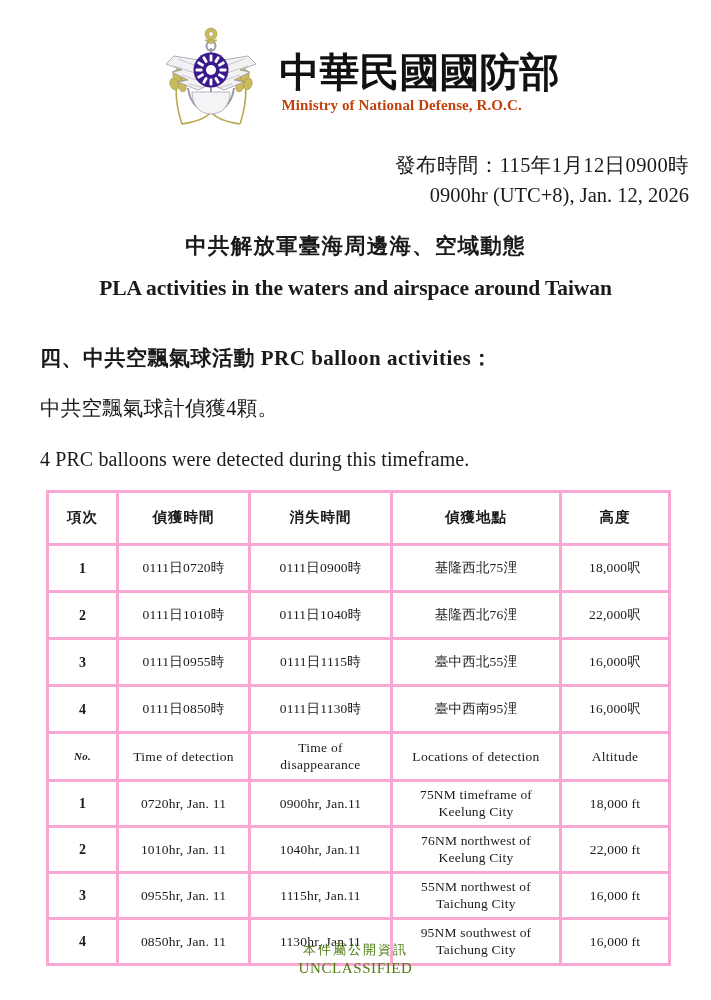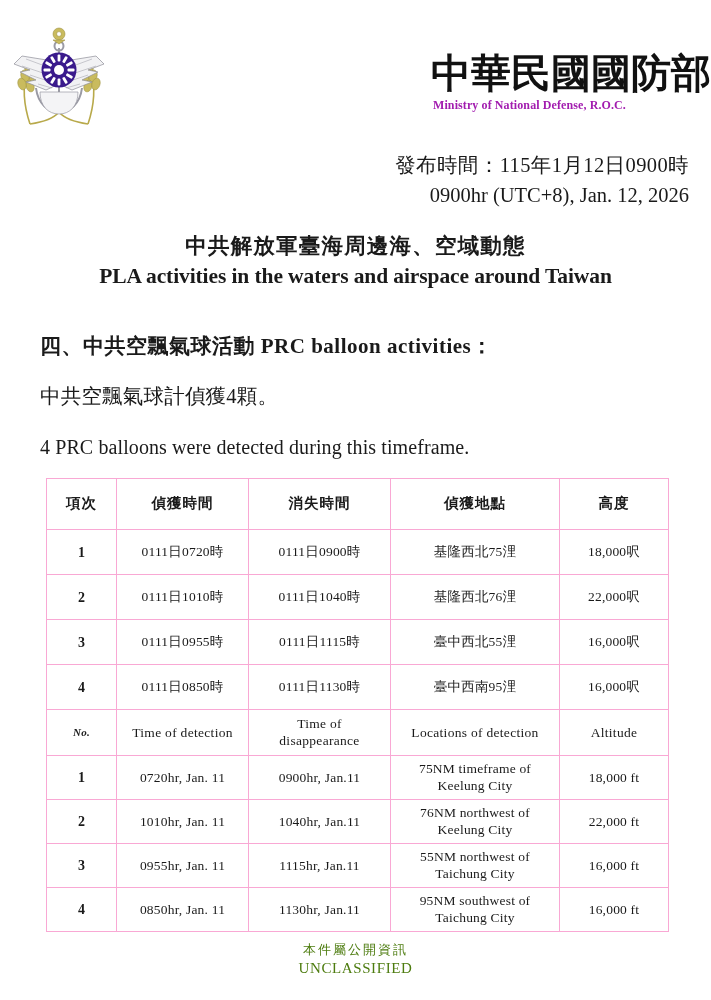--- a/index.html
+++ b/index.html
@@ -13,21 +13,21 @@
     overflow: hidden;
     font-family: "Liberation Serif", "DejaVu Serif", serif;
     color: #1a1a1a;
     position: relative;
   }
 
   
   .masthead {
     display: flex;
     align-items: center;
-    justify-content: space-between;
+    justify-content: center;
     padding-top: 26px;
     gap: 10px;
   }
   .emblem {
     width: 118px;
     height: 108px;
     flex: 0 0 auto;
   }
   .wordmark {
     display: flex;
@@ -37,23 +37,23 @@
   }
   .wordmark-cn {
     font-size: 40px;
     font-weight: bold;
     letter-spacing: 0px;
     line-height: 1.06;
     color: #111111;
     white-space: nowrap;
   }
   .wordmark-en {
-    font-size: 12px;
-    font-weight: bold;
-    color: #a21caf;
+    font-size: 15px;
+    font-weight: bold;
+    color: #c2410c;
     letter-spacing: 0.1px;
     white-space: nowrap;
     margin-top: 2px;
     padding-left: 2px;
   }
 
   
   .release-block {
     margin-top: 17px;
     padding-right: 22px;
@@ -81,21 +81,21 @@
     font-size: 21.5px;
     font-weight: bold;
     letter-spacing: 1.2px;
     line-height: 1.35;
   }
   .doc-title-en {
     font-size: 21.5px;
     font-weight: bold;
     letter-spacing: -0.1px;
     line-height: 1.35;
-    margin-top: 1px;
+    margin-top: 13px;
   }
 
   
   .section-heading {
     margin: 41px 0 0 40px;
     font-size: 21px;
     font-weight: bold;
     letter-spacing: 0.5px;
   }
   .para {
@@ -113,21 +113,21 @@
   .tbl-wrap {
     margin: 19px 0 0 46px;
     width: 622px;
   }
   table.balloon-table {
     border-collapse: collapse;
     width: 622px;
     table-layout: fixed;
   }
   table.balloon-table td {
-    border: 1px solid #f9a8d4;
+    border: 3px solid #f9a8d4;
     text-align: center;
     vertical-align: middle;
     padding: 2px 3px;
     line-height: 1.22;
   }
   col.c-no    { width: 70px; }
   col.c-det   { width: 132px; }
   col.c-dis   { width: 142px; }
   col.c-loc   { width: 169px; }
   col.c-alt   { width: 109px; }

